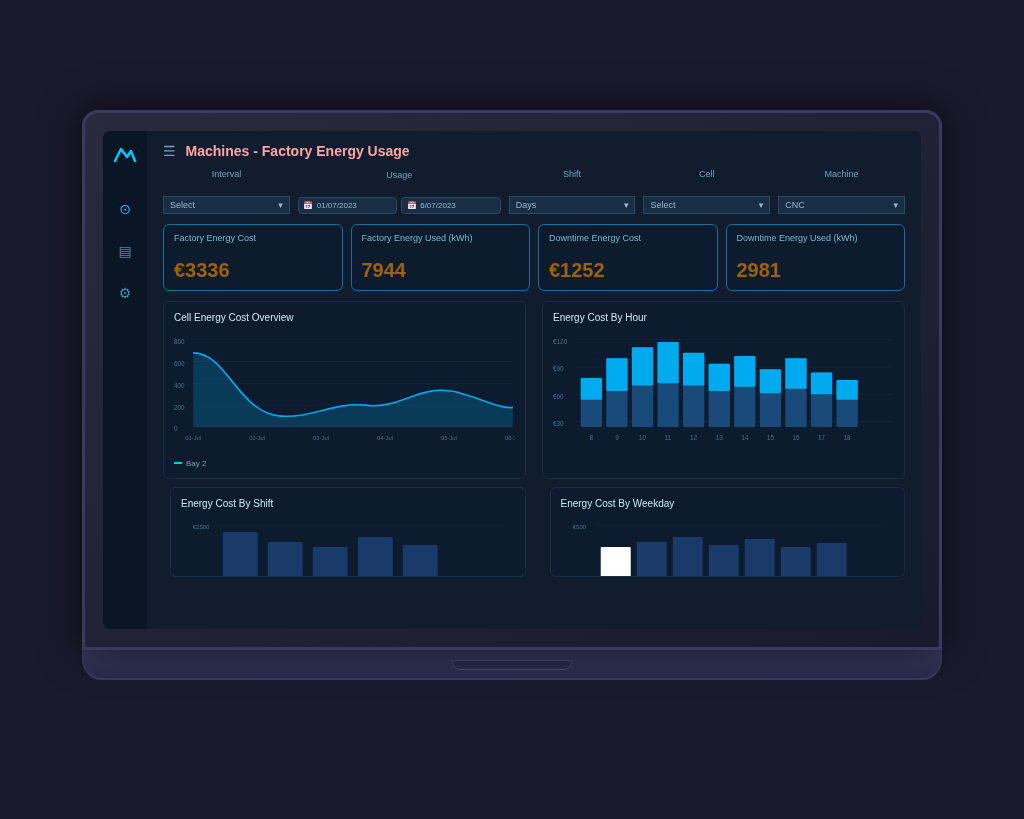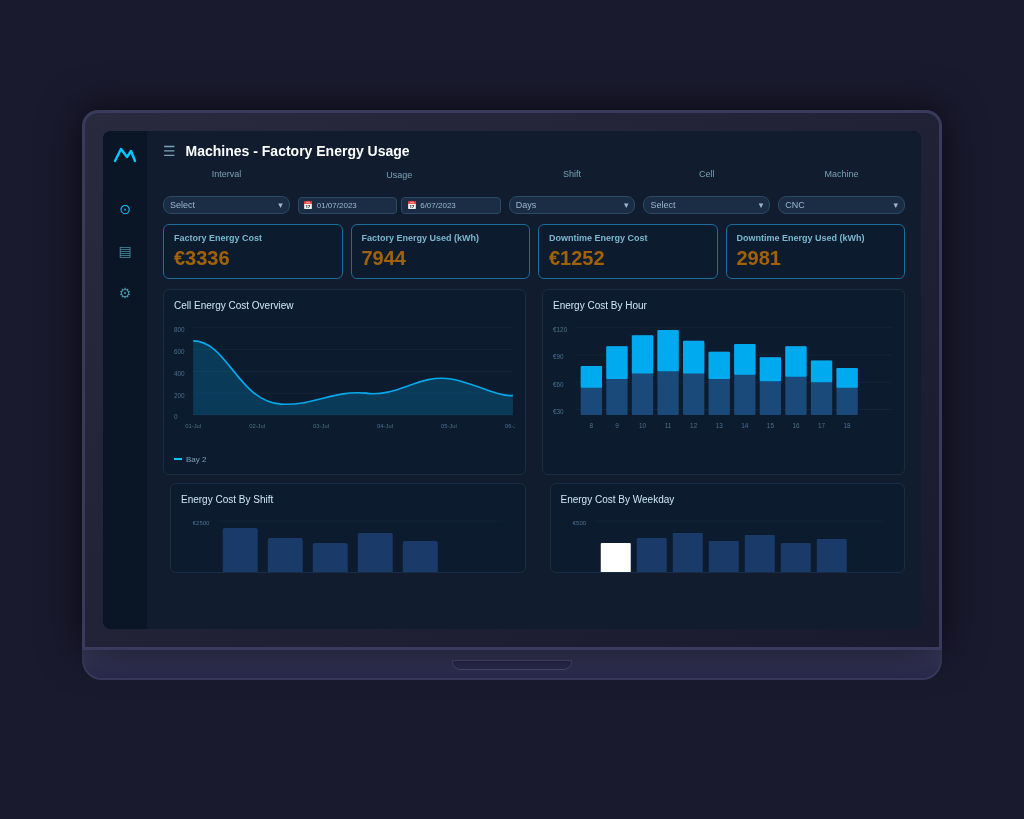--- a/index.html
+++ b/index.html
@@ -106,21 +106,21 @@
       margin-bottom: 10px;
     }
 
     .hamburger {
       color: #7aa0b8;
       font-size: 14px;
       cursor: pointer;
     }
 
     .page-title {
-      color: #ffffff;
+      color: #fca5a5;
       font-size: 14px;
       font-weight: 600;
     }
 
     
     .filter-row {
       display: grid;
       grid-template-columns: 1fr 1.6fr 1fr 1fr 1fr;
       gap: 8px;
       margin-bottom: 10px;
@@ -135,21 +135,21 @@
 
     .filter-label {
       color: #7aa0b8;
       font-size: 9px;
       text-align: center;
     }
 
     .filter-select {
       background: #1a2d45;
       border: 1px solid #2a4a65;
-      border-radius: 8px;
+      border-radius: 0;
       color: #9ab8d0;
       font-size: 9px;
       padding: 3px 6px;
       width: 100%;
       cursor: pointer;
       display: flex;
       align-items: center;
       justify-content: space-between;
     }
 
@@ -182,22 +182,21 @@
     .kpi-card {
       background: #0d1b2e;
       border: 1.5px solid #1a6e9e;
       border-radius: 6px;
       padding: 8px 10px;
     }
 
     .kpi-label {
       color: #7ab8d0;
       font-size: 9px;
-      margin-bottom: 4px;
-      font-weight: bold;
+      margin-bottom: 16px;
     }
 
     .kpi-value {
       color: #a16207;
       font-size: 20px;
       font-weight: 700;
     }
 
     
     .charts-row {
@@ -222,21 +221,21 @@
 
     .chart-area {
       width: 100%;
       height: 120px;
     }
 
     .chart-legend {
       display: flex;
       align-items: center;
       gap: 4px;
-      margin-top: 16px;
+      margin-top: 8px;
     }
 
     .legend-dot {
       width: 8px;
       height: 2px;
       background: #00c8ff;
     }
 
     .legend-text {
       color: #7aa0b8;

